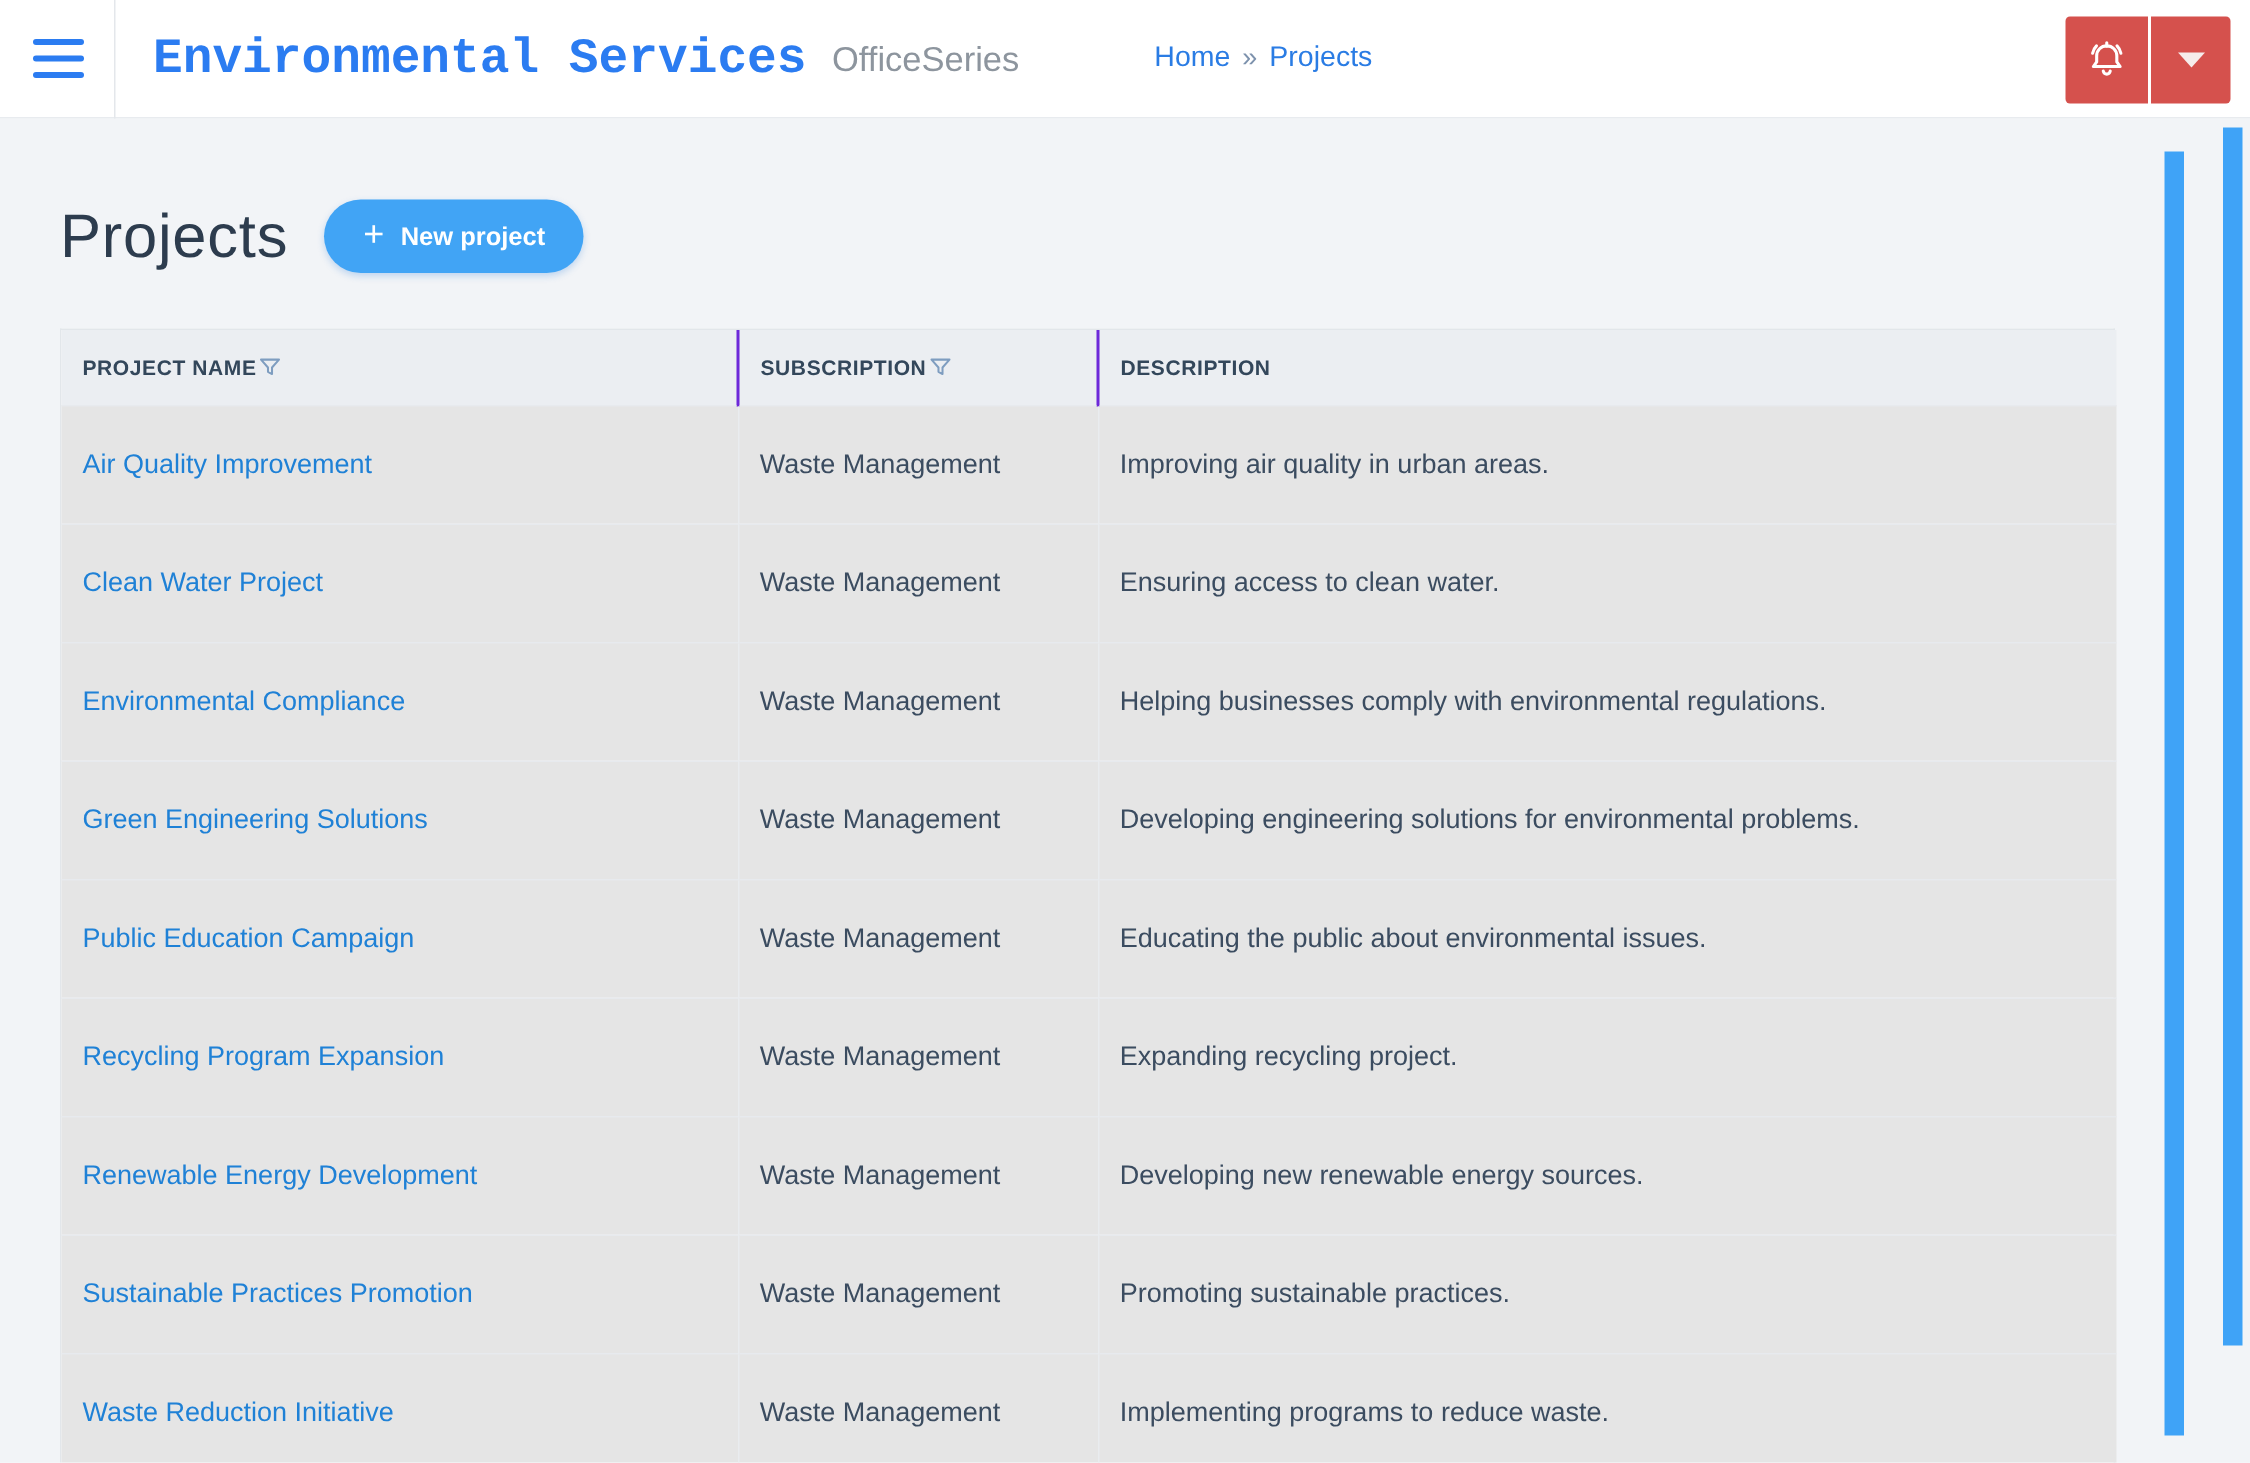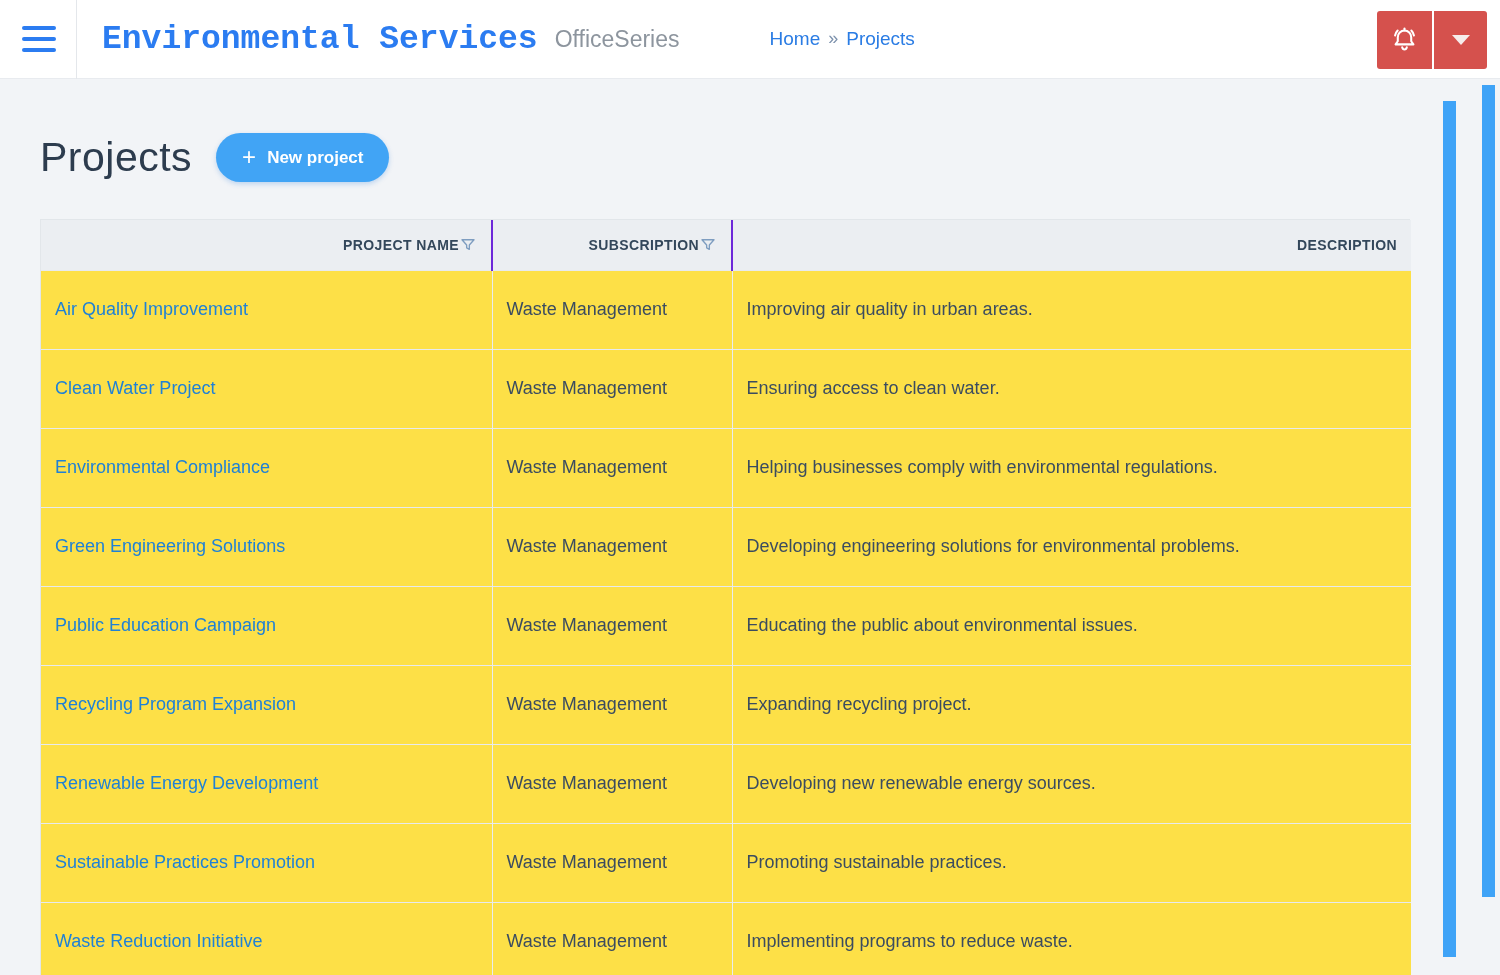--- a/index.html
+++ b/index.html
@@ -156,30 +156,30 @@
     font-size: 14px;
     font-weight: 700;
     letter-spacing: 0.4px;
     color: #33475b;
     padding: 0 14px;
   }
   thead th + th { border-left: 2px solid #6d28d9; }
   .th-inner {
     display: flex;
     align-items: center;
-    justify-content: flex-end;
+    justify-content: flex-start;
   }
   .filter-icon { cursor: pointer; display: inline-flex; color: #7e9dc0; }
   tbody td {
     height: 79px;
     vertical-align: middle;
     padding: 0 14px;
     font-size: 18px;
     color: #3b4c60;
-    background: #fde047;
+    background: #e5e5e5;
     border-top: 1px solid #e7eaee;
   }
   tbody td + td { border-left: 1px solid #e9ecef; }
   tbody a.project-link {
     color: #1f81d6;
     text-decoration: none;
     cursor: pointer;
   }
 
   

